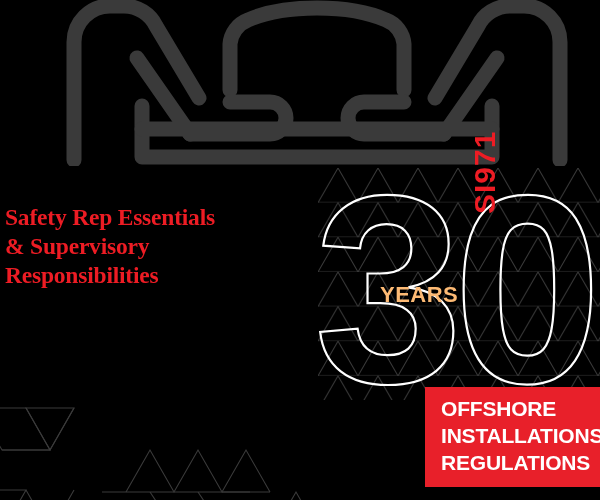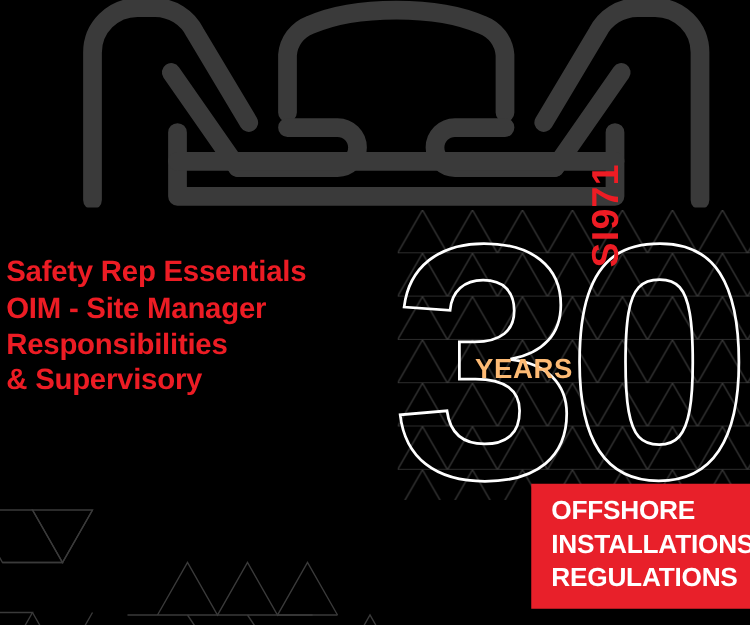--- a/index.html
+++ b/index.html
@@ -59,21 +59,21 @@
   
   #headline{
     position:absolute;left:5px;top:203px;
     width:330px;
     color:#ED1C24;
     font-size:23.5px;
     font-weight:bold;
     line-height:28.8px;
     letter-spacing:-.2px;
   }
-  #headline .hl{display:block;white-space:nowrap;}
+  #headline .hl{display:block;white-space:nowrap;font-family:Liberation Serif, serif;}
 
   
   #regulations-block{
     position:absolute;left:425px;top:387px;
     width:190px;height:100px;
     background:#E8202A;
     overflow:hidden;
   }
   #regulations-block .rg{
     display:block;
@@ -127,23 +127,22 @@
       <text x="-4" y="214" font-family="Liberation Sans, sans-serif" font-size="268" font-weight="bold" letter-spacing="-10" fill="none" stroke="#ffffff" stroke-width="2.2">30</text>
     </svg>
 
     <div id="years-label">YEARS</div>
 
     <div id="since-label">SI971</div>
   </div>
 
   <div id="headline">
     <span class="hl">Safety Rep Essentials</span>
-    <span class="hl">OIM - Site Manager</span>
+    <span class="hl">&amp; Supervisory</span>
     <span class="hl">Responsibilities</span>
-    <span class="hl">&amp; Supervisory</span>
   </div>
 
   <svg class="tri-layer" id="mesh-bottom-left" viewBox="0 0 320 118" xmlns="http://www.w3.org/2000/svg">
     <g stroke="#6a6a6a" stroke-width="1.1" fill="none">
       <path d="M-12 16 L36 16 L60 58 L12 58 Z"></path>
       <path d="M36 16 L60 58 L84 16 Z"></path>
       <path d="M12 58 L60 58 L84 16"></path>
       <path d="M-12 98 L36 98 L12 140 Z"></path>
       <path d="M36 98 L60 140 L84 98"></path>
       <path d="M86 112 L98 134 L110 112"></path>

